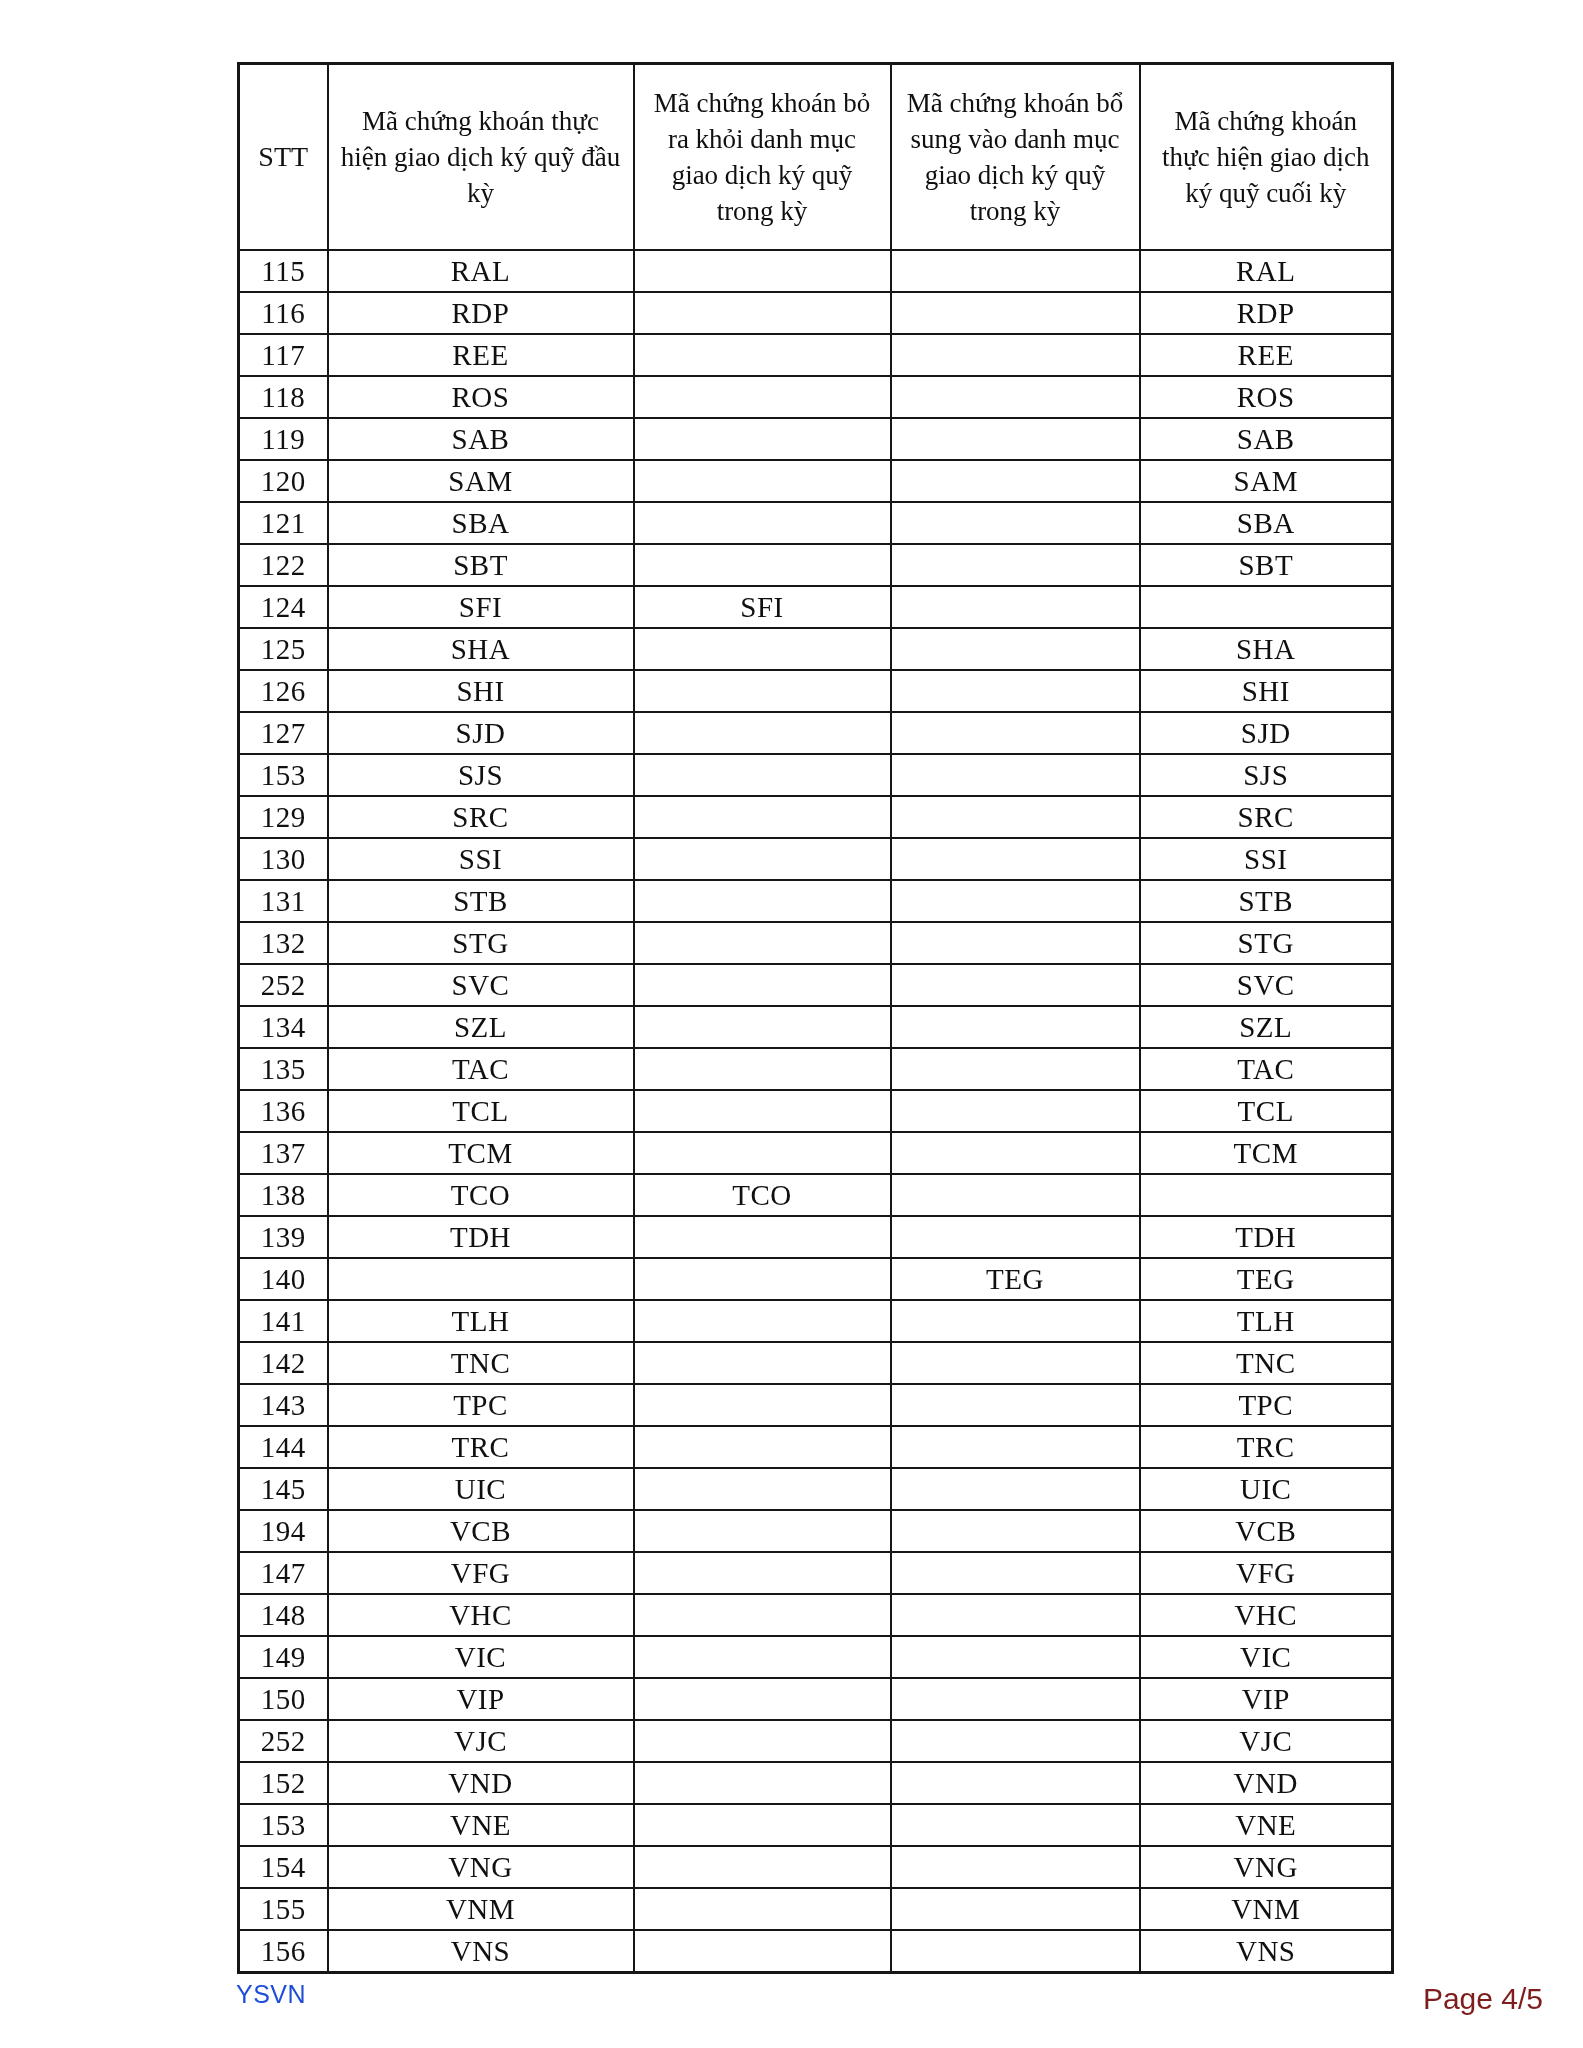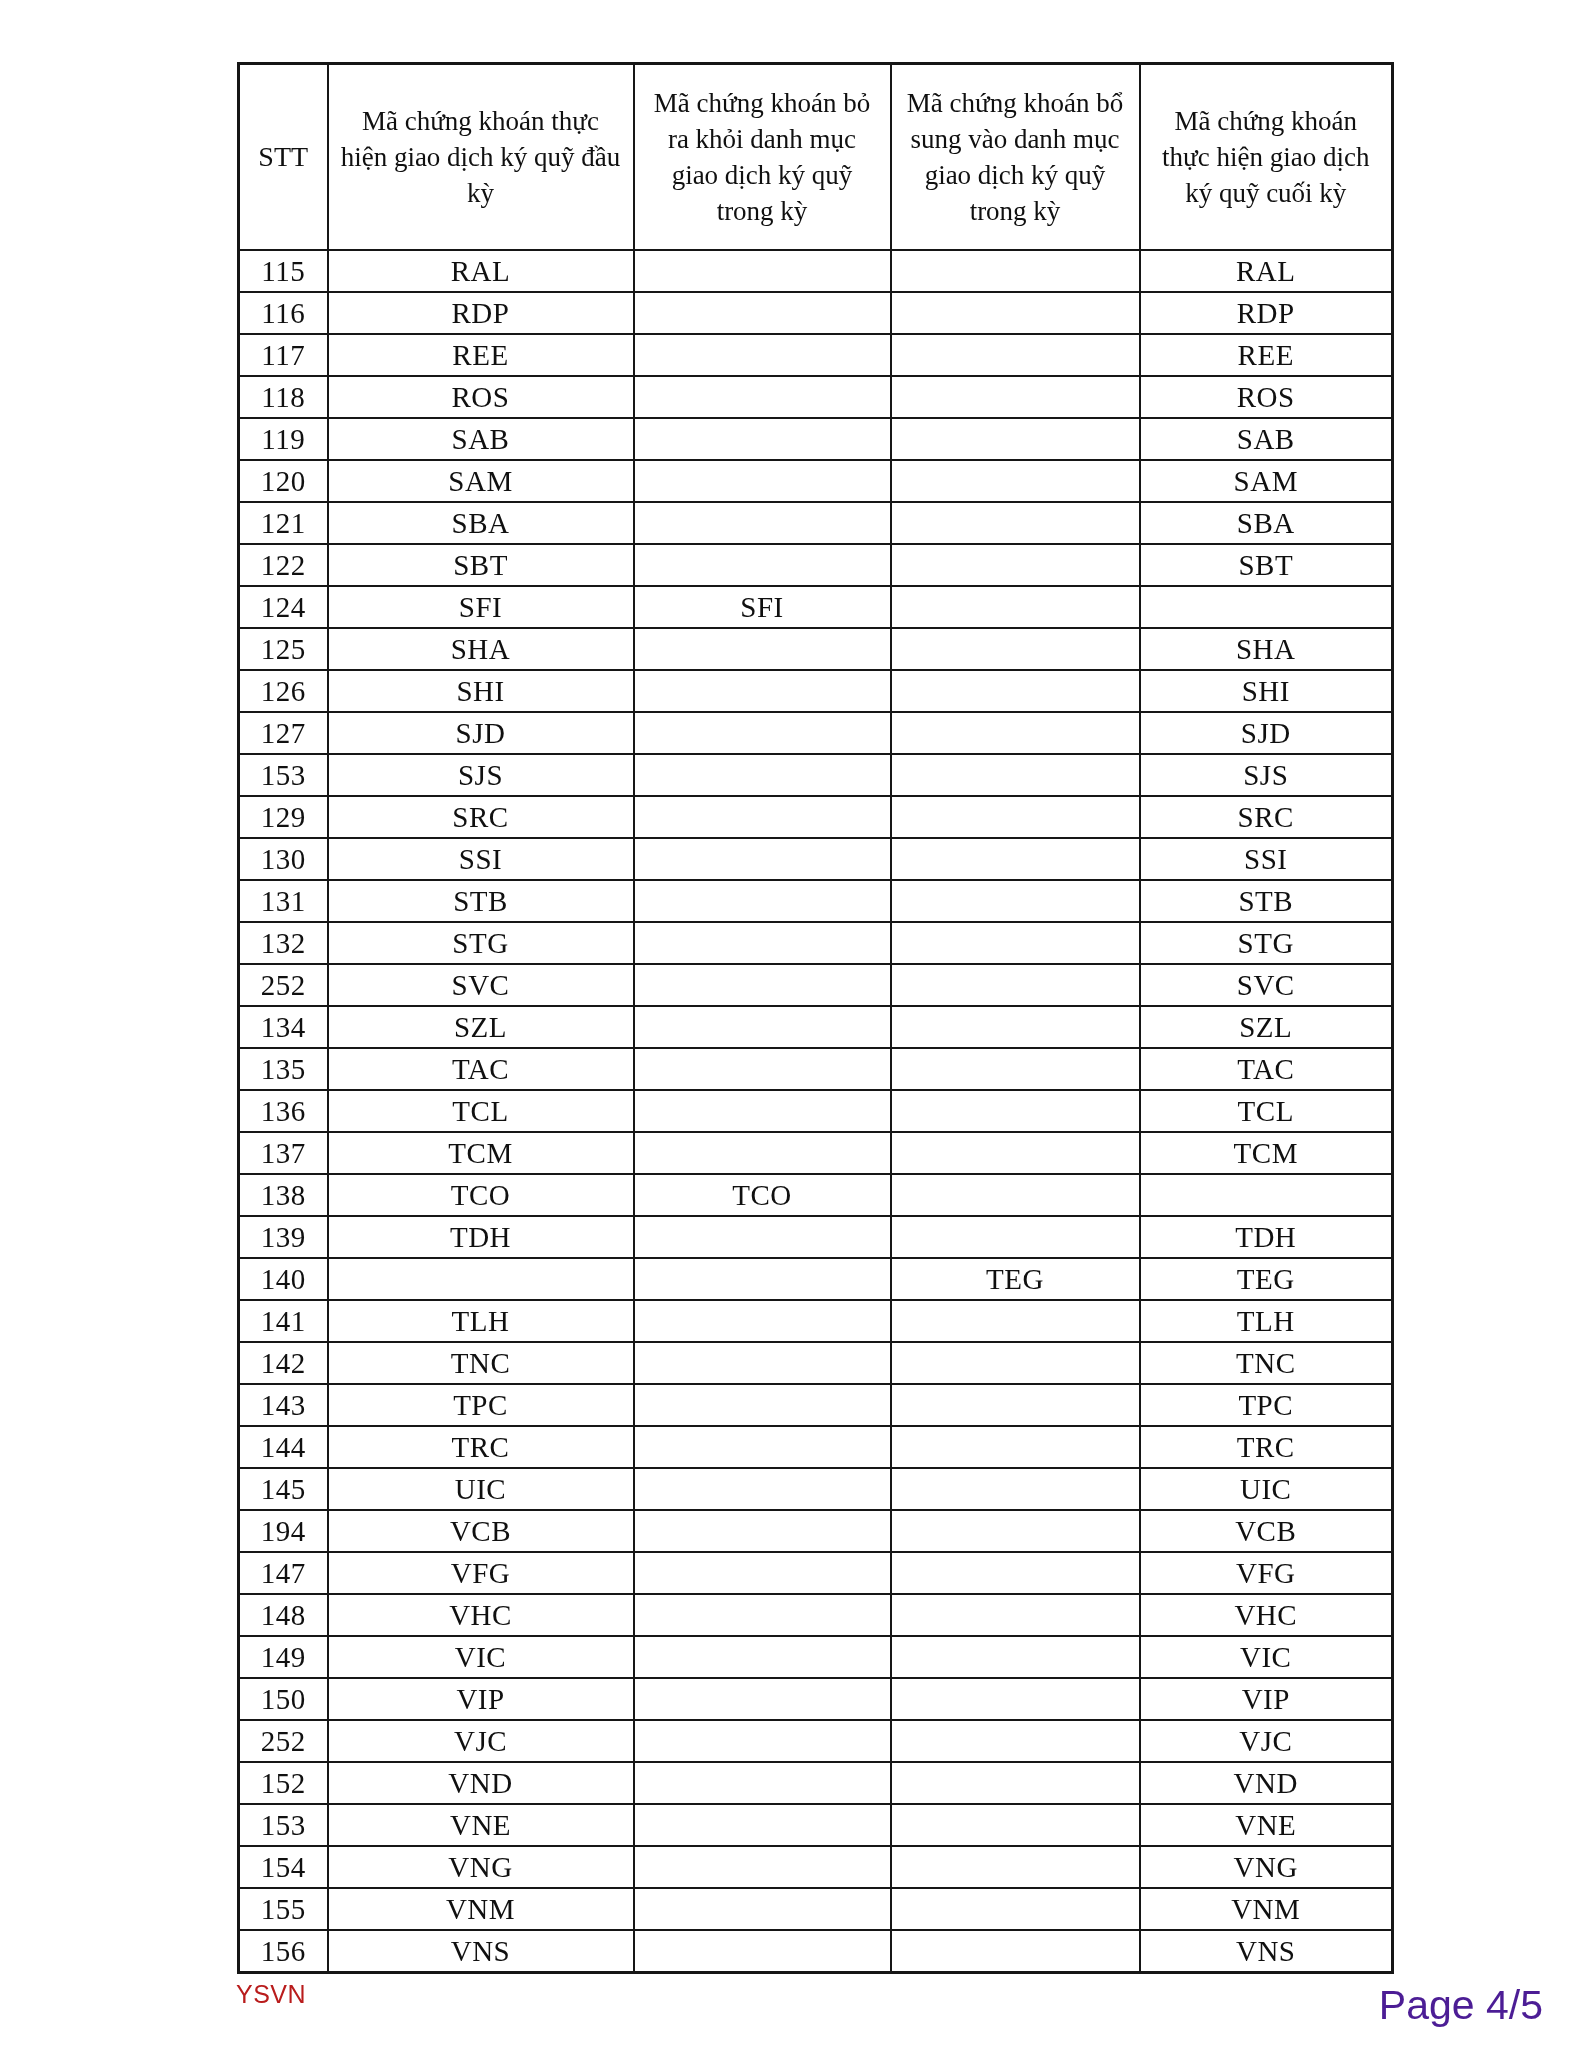--- a/index.html
+++ b/index.html
@@ -52,29 +52,29 @@
     text-align: center;
     letter-spacing: 0.5px;
   }
   .footer-left {
     position: absolute;
     left: 236px;
     top: 1980px;
     font-family: "Liberation Sans", "DejaVu Sans", sans-serif;
     font-size: 25px;
     letter-spacing: 0.5px;
-    color: #b91c1c;
+    color: #1d4ed8;
   }
   .footer-right {
     position: absolute;
     right: 40px;
     top: 1982px;
     font-family: "Liberation Sans", "DejaVu Sans", sans-serif;
-    font-size: 41px;
-    color: #4c1d95;
+    font-size: 30px;
+    color: #7f1d1d;
   }
 </style>
 </head>
 <body>
 
 <div class="page">
 
   <table class="margin-table">
     <colgroup>
       <col style="width:89px">

